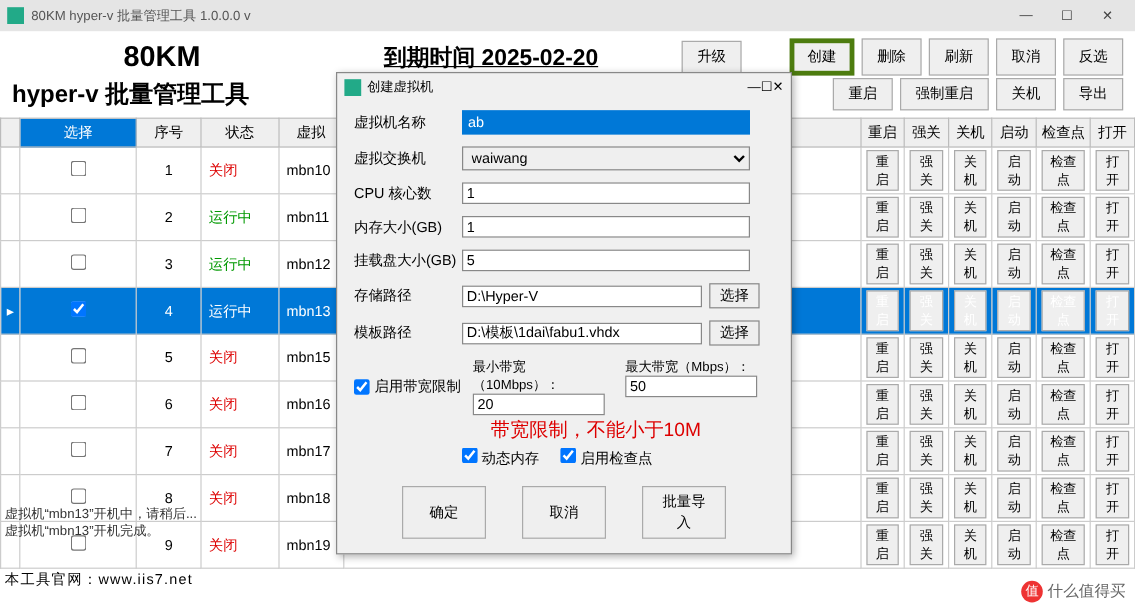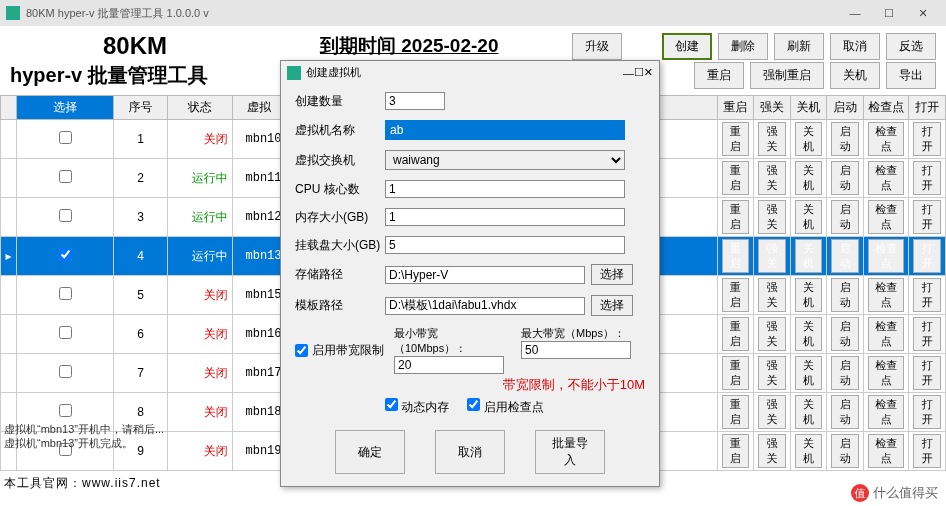--- a/index.html
+++ b/index.html
@@ -7,29 +7,29 @@
 .titlebar { height: 26px; background: #e5e5e5; display: flex; align-items: center; padding: 0 6px; font-size: 11px; color: #555; }
 .titlebar .icon { width: 14px; height: 14px; background: #2a8; margin-right: 6px; }
 .titlebar .spacer { flex: 1; }
 .titlebar .wbtn { width: 34px; text-align: center; color: #444; cursor: pointer; }
 .header { display: flex; align-items: center; padding: 6px 10px 2px; }
 .brand { width: 250px; }
 .brand .b1 { font-size: 24px; font-weight: bold; text-align: center; }
 .expiry { font-size: 19px; font-weight: bold; margin-left: 60px; text-decoration: underline; }
 .btnrow { display: flex; gap: 6px; margin-left: auto; }
 .btn { background: #efefef; border: 1px solid #aaa; padding: 4px 12px; cursor: pointer; font-size: 12px; }
-.btn.active { border: 2px solid #4d7c0f; padding: 3px 11px; }
+.btn.active { border: 4px solid #4d7c0f; padding: 3px 11px; }
 .header2 { display: flex; align-items: center; padding: 0 10px 6px; }
 .brand2 { font-size: 20px; font-weight: bold; }
 .btnrow2 { display: flex; gap: 6px; margin-left: auto; }
 .table { border-collapse: collapse; width: 100%; }
 .table th { background: #efefef; border: 1px solid #bbb; padding: 3px 4px; font-weight: normal; font-size: 12px; }
 .table th.sel { background: #0078d7; color: #fff; }
 .table td { border: 1px solid #ccc; padding: 2px 4px; text-align: center; font-size: 12px; height: 24px; }
-.table td.left { text-align: right; padding-left: 6px; font-family: Liberation Mono, monospace; }
+.table td.left { text-align: left; padding-left: 6px; }
 .table tr.selrow td { background: #0078d7; color: #fff; }
 .st-off { color: #d00; }
 .st-on { color: #090; }
 .rowbtn { background: #efefef; border: 1px solid #aaa; padding: 1px 3px; cursor: pointer; font-size: 11px; display: inline-block; }
 .status-log { position: absolute; bottom: 56px; left: 4px; font-size: 11px; color: #333; line-height: 14px; }
 .footer { position: absolute; bottom: 14px; left: 4px; font-size: 12px; letter-spacing: 1px; }
 .watermark { position: absolute; right: 8px; bottom: 4px; font-size: 13px; color: #666; display: flex; align-items: center; gap: 4px; }
 .watermark .w-icon { width: 18px; height: 18px; background: #e33; border-radius: 50%; color: #fff; text-align: center; line-height: 18px; font-size: 11px; }
 .dialog { position: absolute; left: 280px; top: 60px; width: 380px; background: #f0f0f0; border: 1px solid #888; box-shadow: 2px 2px 6px rgba(0,0,0,.3); z-index: 10; }
 .dlg-title { display: flex; align-items: center; padding: 4px 6px; font-size: 11px; }
@@ -41,21 +41,21 @@
 .fld input[type=text], .fld select { font-size: 12px; padding: 1px 3px; border: 1px solid #888; }
 .fld .num { width: 60px; }
 .fld .txt { width: 240px; }
 .fld .sel { width: 240px; }
 .fld .spn { width: 240px; }
 .fld .path { width: 200px; }
 .fld .pbtn { margin-left: 6px; padding: 1px 8px; border: 1px solid #888; background: #efefef; cursor: pointer; }
 .fld.hl input { border: 2px solid #0078d7; background: #0078d7; color: #fff; }
 .bwrow { display: flex; gap: 14px; margin-left: 90px; font-size: 11px; }
 .bwrow div { flex: 1; }
-.warn { color: #d00; font-size: 13px; margin-left: 90px; margin-top: 2px; text-align: right; }
+.warn { color: #d00; font-size: 16px; margin-left: 114px; margin-top: 2px; }
 .chkrow { display: flex; gap: 18px; margin-left: 90px; margin-top: 4px; font-size: 12px; }
 .dlg-btns { display: flex; justify-content: center; gap: 30px; margin-top: 14px; }
 .dlg-btns .btn { width: 70px; text-align: center; }
 </style>
 </head>
 <body>
 
 <div class="titlebar">
   <span class="icon"></span>
   <span>80KM hyper-v 批量管理工具 1.0.0.0 v</span>
@@ -254,24 +254,20 @@
 <div class="dialog">
   <div class="dlg-title">
     <span class="icon"></span>
     <span>创建虚拟机</span>
     <span class="spacer"></span>
     <span class="wbtn">—</span>
     <span class="wbtn">☐</span>
     <span class="wbtn">✕</span>
   </div>
   <div class="dlg-body">
-    <div class="fld">
-        <label>创建数量</label>
-        <input class="num" type="text" value="3" style="">
-      </div>
     <div class="fld hl">
         <label>虚拟机名称</label>
         <input class="txt" type="text" value="ab" style="">
       </div>
     <div class="fld">
         <label>虚拟交换机</label>
         <select class="sel"><option>waiwang</option></select>
       </div>
     <div class="fld">
         <label>CPU 核心数</label>

